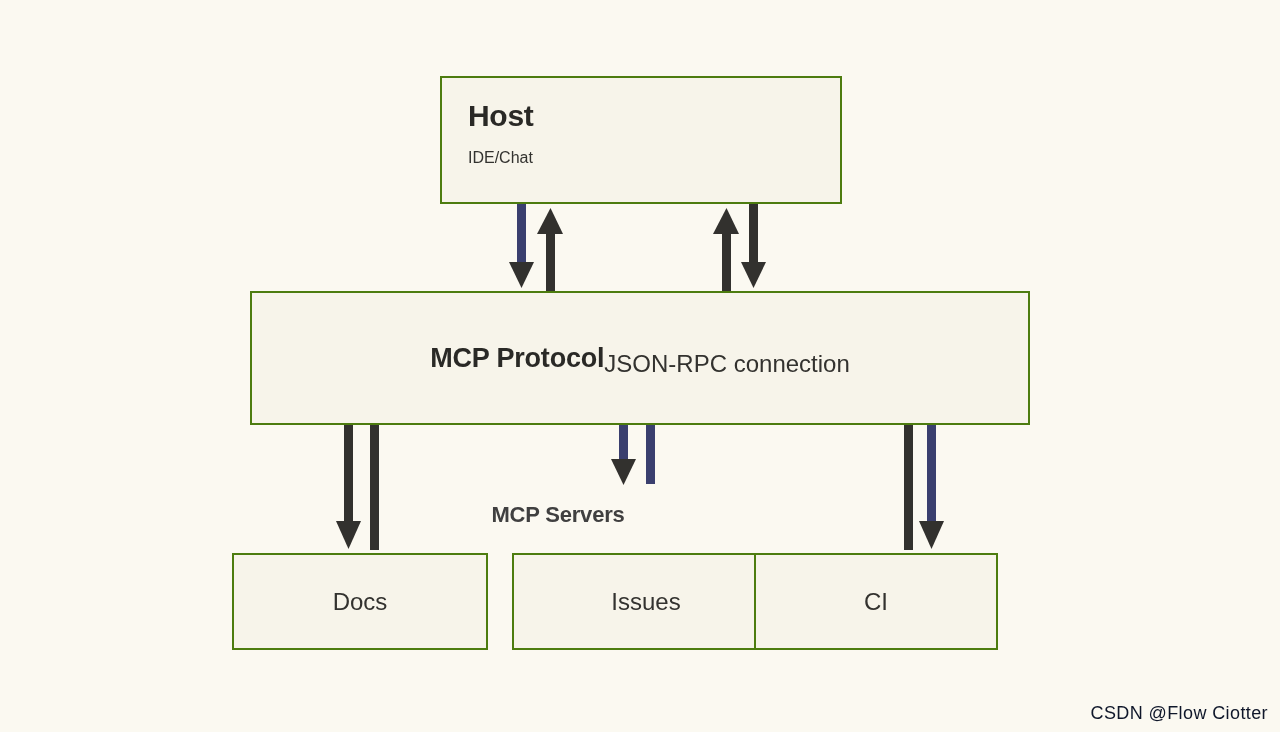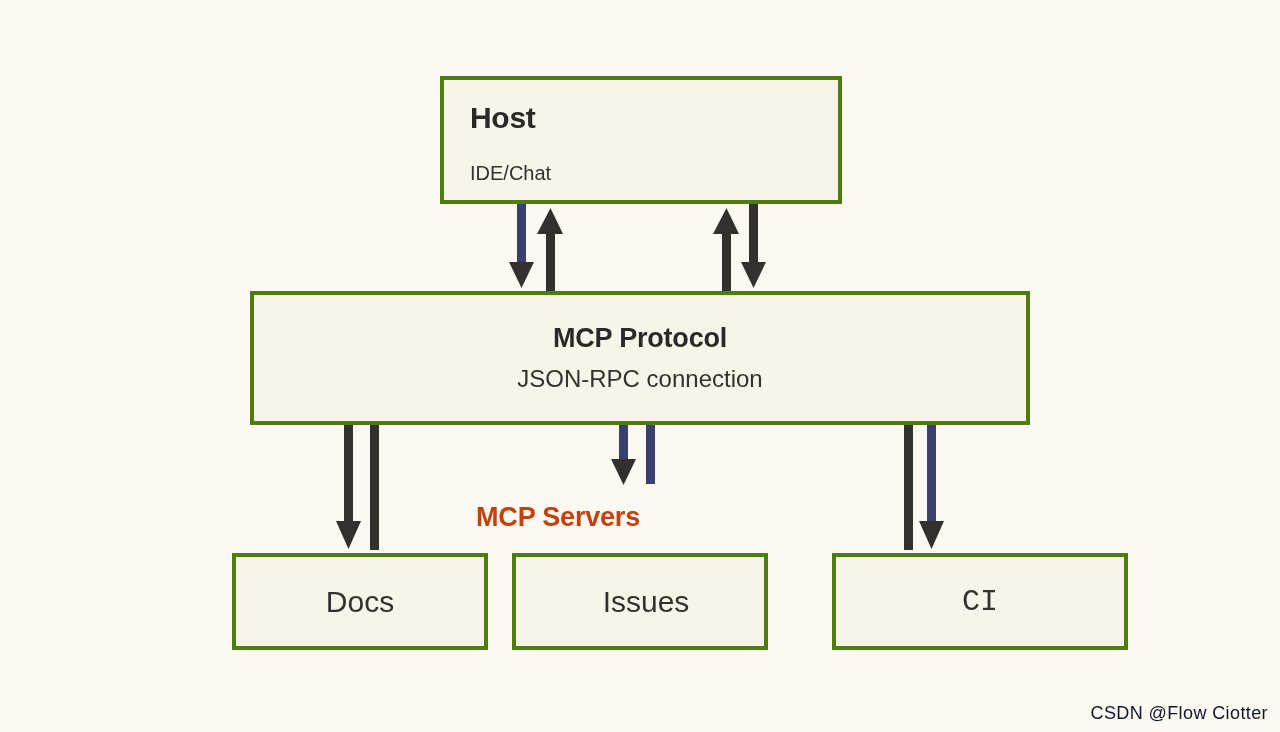--- a/index.html
+++ b/index.html
@@ -16,84 +16,84 @@
   }
   #diagram-canvas {
     position: absolute;
     left: 0; top: 0;
     width: 1280px;
     height: 732px;
   }
   .node-box {
     position: absolute;
     background: #f7f4ea;
-    border: 4px solid #4d7c0f;
+    border: 2px solid #4d7c0f;
     box-sizing: border-box;
   }
   .host-box {
     left: 440px; top: 76px;
     width: 402px; height: 128px;
     padding: 20px 26px;
   }
   .host-title {
     font-size: 30px;
     font-weight: bold;
     color: #2a2926;
     line-height: 1.2;
     letter-spacing: -0.3px;
   }
   .host-sub {
-    font-size: 20px;
+    font-size: 16px;
     font-weight: normal;
     color: #33322f;
     line-height: 1.5;
-    margin-top: 22px;
+    margin-top: 12px;
   }
   .protocol-box {
     left: 250px; top: 291px;
     width: 780px; height: 134px;
     display: flex;
-    flex-direction: column;
+    flex-direction: row;
     align-items: center;
     justify-content: center;
   }
   .protocol-title {
     font-size: 27px;
     font-weight: bold;
     color: #2a2926;
     letter-spacing: -0.2px;
   }
   .protocol-sub {
     font-size: 24px;
     font-weight: normal;
     color: #33322f;
     margin-top: 11px;
   }
   .servers-label {
     position: absolute;
     left: 0; top: 502px;
     width: 1116px;
     text-align: center;
-    font-size: 27px;
+    font-size: 22px;
     font-weight: bold;
-    color: #c2410c;
+    color: #404040;
     letter-spacing: -0.2px;
   }
   .leaf-box {
     top: 553px;
     height: 97px;
     display: flex;
     align-items: center;
     justify-content: center;
   }
   .leaf-docs   { left: 232px; width: 256px; }
   .leaf-issues { left: 512px; width: 256px; padding-left: 12px; }
-  .leaf-ci     { left: 832px; width: 296px; font-family: Liberation Mono, monospace; }
+  .leaf-ci     { left: 754px; width: 244px; }
   .leaf-label {
-    font-size: 30px;
+    font-size: 24px;
     font-weight: normal;
     color: #33322f;
   }
   .watermark {
     position: absolute;
     right: 12px;
     bottom: 8px;
     font-size: 18px;
     color: #0f172a;
     letter-spacing: 0.4px;

